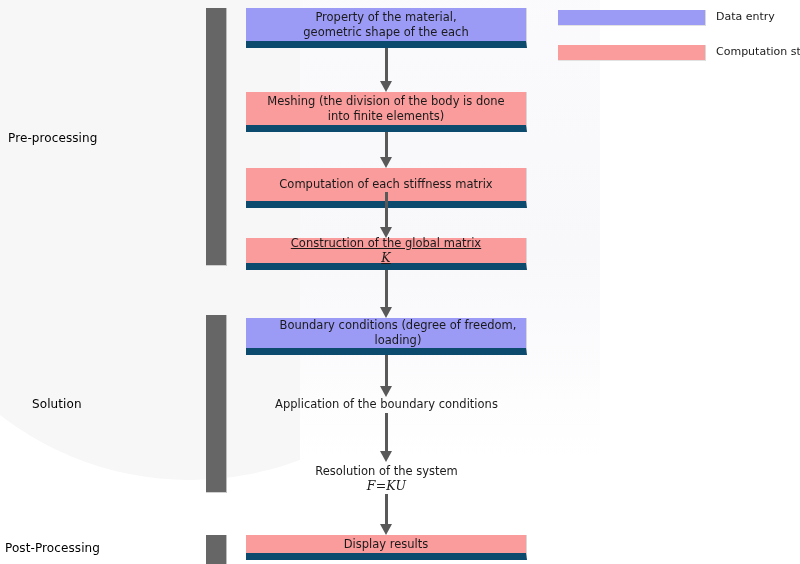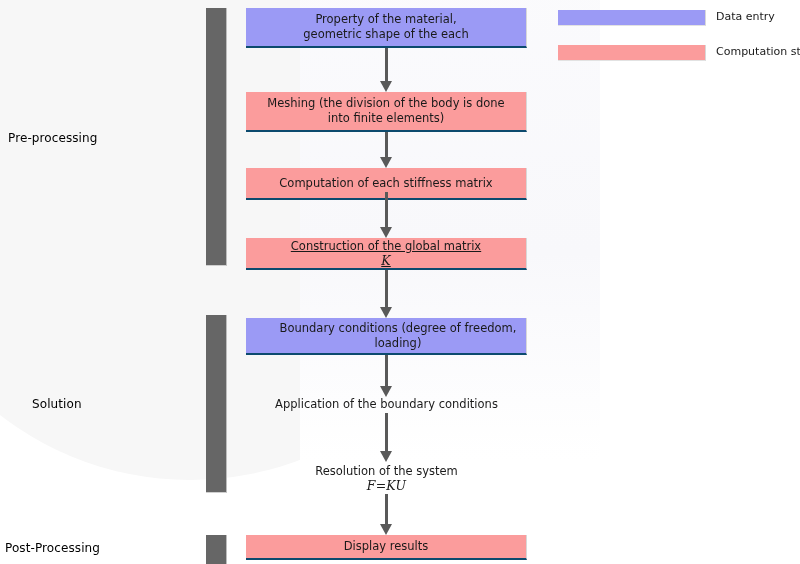--- a/index.html
+++ b/index.html
@@ -80,38 +80,38 @@
     flex-direction: column;
     align-items: center;
     justify-content: center;
     text-align: center;
     font-size: 11.5px;
     line-height: 15px;
     color: #1a1a1a;
   }
   .node.filled {
     border-right: 1px solid #d8d8d8;
-    border-bottom: 2px solid #0c4a6e;
+    border-bottom: 7px solid #0c4a6e;
   }
   .node.data-entry { background: #9b9af5; }
   .node.compute    { background: #fb9c9c; }
   .node.plain      { background: transparent; }
 
   .mathline {
     font-family: "DejaVu Serif", serif;
     font-style: italic;
     font-size: 12.5px;
     line-height: 14px;
     letter-spacing: .2px;
   }
 
   
   #node-property   { top: 8px;   height: 40px; }
   #node-meshing    { top: 92px;  height: 40px; }
-  #node-stiffness  { top: 168px; height: 32px; }
+  #node-stiffness  { top: 168px; height: 40px; }
   #node-global     { top: 238px; height: 32px; text-decoration: underline; }
   #node-boundary   { top: 318px; height: 37px; padding-left: 24px; }
   #node-apply      { top: 395px; height: 18px; }
   #node-resolution { top: 462px; height: 32px; }
   #node-display    { top: 535px; height: 25px; }
 
   
   .arrow {
     position: absolute;
     left: 380px;     

